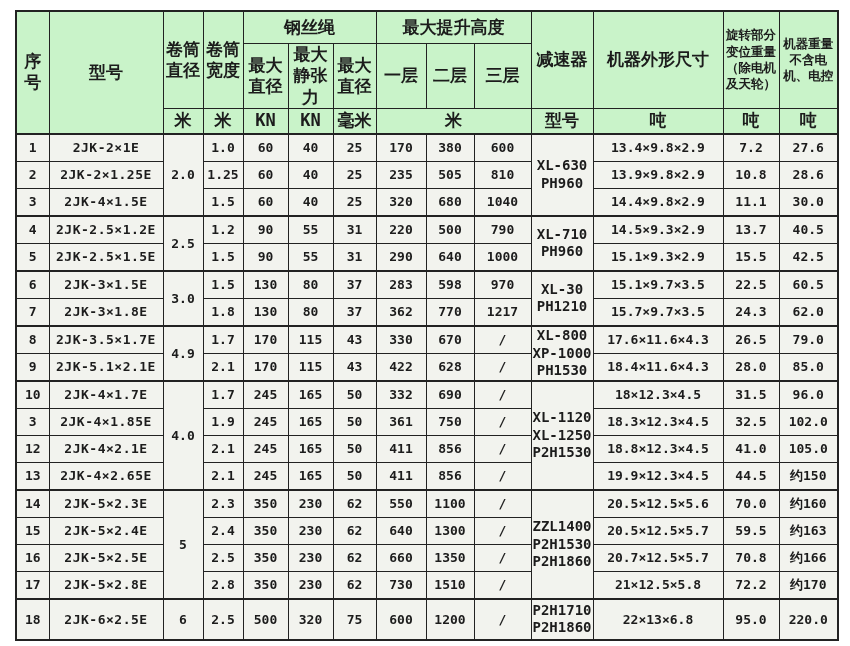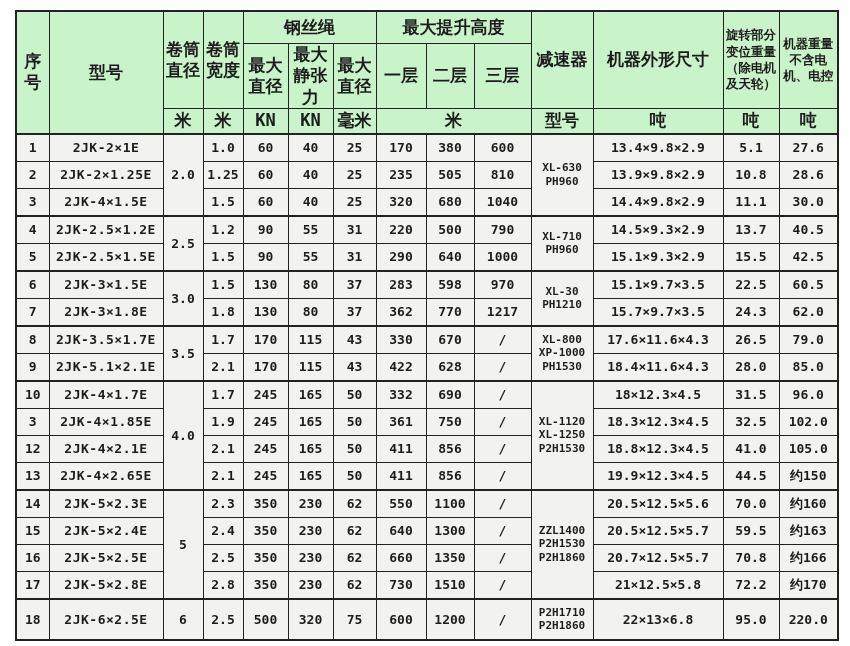--- a/index.html
+++ b/index.html
@@ -12,21 +12,21 @@
         padding:0 1px;color:#1c1c1c;font-weight:bold;overflow:hidden;}
   thead th{background:#c9f3c9;font-size:17px;line-height:1.25;}
   thead tr:nth-child(1) th{height:31px;}
   thead tr:nth-child(2) th{height:63px;}
   thead tr:nth-child(3) th{height:24px;}
   thead{border-bottom:2px solid #222;}
   .hdr-small{font-size:12.5px;line-height:1.3;}
   tbody td{background:#f2f3ee;font-size:13px;height:26px;}
   tbody tr.group-start td{border-top:2px solid #222;}
   tbody tr.tall td{height:39px;}
-  td.reducer{white-space:pre-line;font-size:11px;line-height:1.25;}
+  td.reducer{white-space:pre-line;font-size:14px;line-height:1.25;}
   td.model{letter-spacing:0.5px;}
 </style>
 </head>
 <body>
 
 <div class="table-wrap">
   <table>
     <colgroup>
       <col style="width:33px">
         <col style="width:114px">
@@ -85,21 +85,21 @@
           <td>1.0</td>
           <td>60</td>
           <td>40</td>
           <td>25</td>
           <td>170</td>
           <td>380</td>
           <td>600</td>
           <td class="reducer" rowspan="3">XL-630
 PH960</td>
           <td>13.4×9.8×2.9</td>
-          <td>5.1</td>
+          <td>7.2</td>
           <td>27.6</td>
         </tr>
         <tr>
           <td>2</td>
           <td class="model">2JK-2×1.25E</td>
           <td>1.25</td>
           <td>60</td>
           <td>40</td>
           <td>25</td>
           <td>235</td>
@@ -181,21 +181,21 @@
           <td>362</td>
           <td>770</td>
           <td>1217</td>
           <td>15.7×9.7×3.5</td>
           <td>24.3</td>
           <td>62.0</td>
         </tr>
         <tr class="group-start">
           <td>8</td>
           <td class="model">2JK-3.5×1.7E</td>
-          <td rowspan="2">3.5</td>
+          <td rowspan="2">4.9</td>
           <td>1.7</td>
           <td>170</td>
           <td>115</td>
           <td>43</td>
           <td>330</td>
           <td>670</td>
           <td>/</td>
           <td class="reducer" rowspan="2">XL-800
 XP-1000
 PH1530</td>

